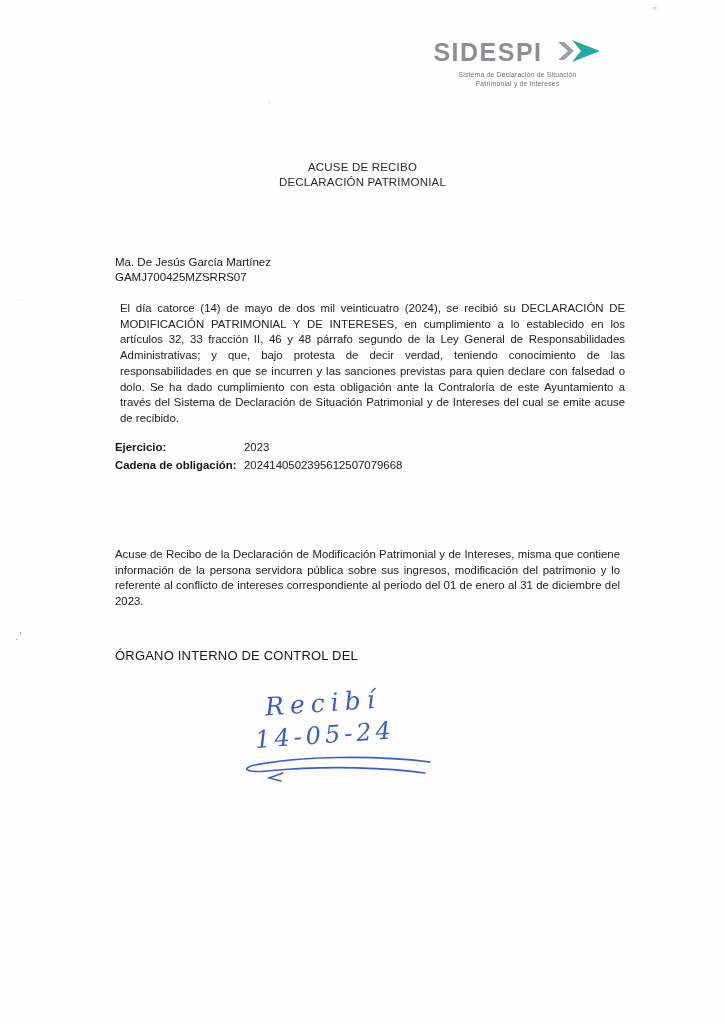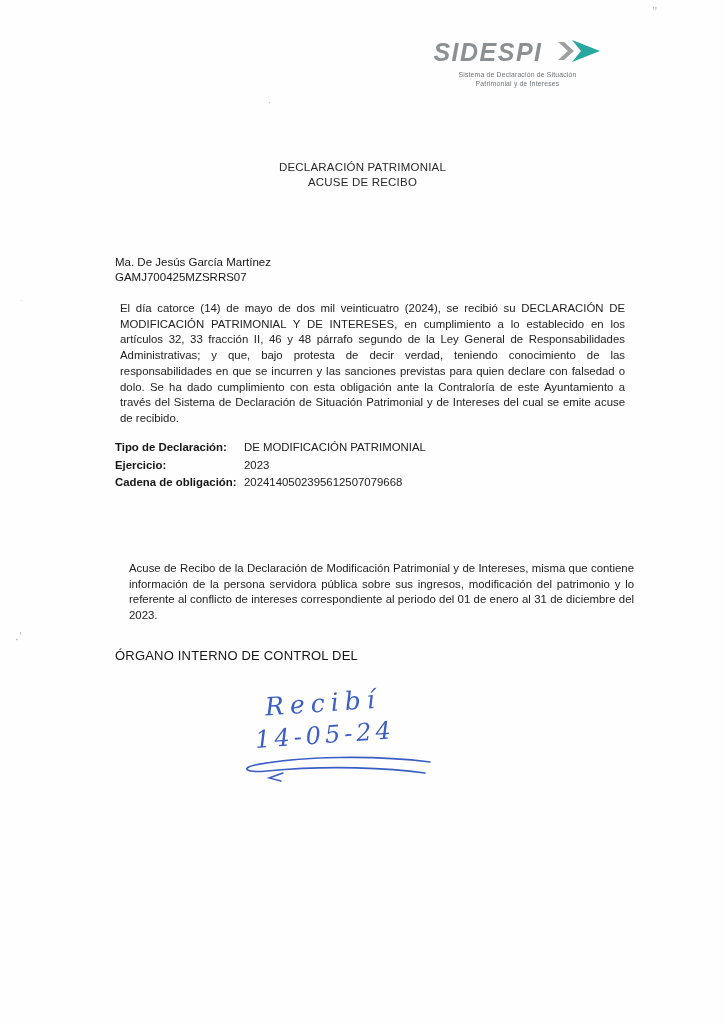--- a/index.html
+++ b/index.html
@@ -11,21 +11,21 @@
     position: relative;
     overflow: hidden;
   }
   .page { position: absolute; inset: 0; background: #fefefe; }
 
   
   .logo {
     position: absolute; top: 36px; right: 100px; width: 215px;
     text-align: center;
   }
-  .logo-row { display: flex; align-items: center; justify-content: center; gap: 14px; font-style: italic; }
+  .logo-row { display: flex; align-items: center; justify-content: center; gap: 14px; }
   .logo-text {
     font-size: 25px; font-weight: bold; color: #8d9092;
     letter-spacing: 1.5px;
   }
   .logo-arrow { display: inline-block; margin-left: 1px; margin-top: 2px; }
   .logo-tagline {
     margin-top: 2px; font-size: 6.8px; line-height: 9px; color: #6f7376;
     letter-spacing: 0.2px;
   }
 
@@ -54,21 +54,21 @@
     position: absolute; top: 441px; left: 115px; width: 505px;
     font-size: 11.4px;
   }
   .field-row { display: flex; margin-bottom: 5.5px; }
   .field-label { font-weight: bold; width: 129px; flex: 0 0 129px; color: #161616; }
   .field-value { color: #222; }
 
   
   .closing-par {
     position: absolute; top: 547px; left: 115px; width: 505px;
-    margin: 14px; font-size: 11.4px; line-height: 15.7px;
+    margin: 0; font-size: 11.4px; line-height: 15.7px;
     text-align: justify; color: #222;
   }
 
   
   .footer-heading {
     position: absolute; top: 648px; left: 115px;
     font-size: 13px; font-weight: normal; color: #161616; letter-spacing: 0.2px;
   }
 
   
@@ -107,36 +107,32 @@
         </svg>
       </span>
     </div>
     <div class="logo-tagline">
       <div>Sistema de Declaración de Situación</div>
       <div>Patrimonial y de Intereses</div>
     </div>
   </div>
 
   <div class="doc-title">
+    <div>ACUSE DE RECIBO</div>
     <div>DECLARACIÓN PATRIMONIAL</div>
-    <div>ACUSE DE RECIBO</div>
   </div>
 
   <div class="recipient">
     <div>Ma. De Jesús García Martínez</div>
     <div>GAMJ700425MZSRRS07</div>
   </div>
 
   <p class="body-par">El día catorce (14) de mayo de dos mil veinticuatro (2024), se recibió su DECLARACIÓN DE MODIFICACIÓN PATRIMONIAL Y DE INTERESES, en cumplimiento a lo establecido en los artículos 32, 33 fracción II, 46 y 48 párrafo segundo de la Ley General de Responsabilidades Administrativas; y que, bajo protesta de decir verdad, teniendo conocimiento de las responsabilidades en que se incurren y las sanciones previstas para quien declare con falsedad o dolo. Se ha dado cumplimiento con esta obligación ante la Contraloría de este Ayuntamiento a través del Sistema de Declaración de Situación Patrimonial y de Intereses del cual se emite acuse de recibido.</p>
 
   <div class="fields">
-    <div class="field-row">
-      <span class="field-label">Tipo de Declaración:</span>
-      <span class="field-value">DE MODIFICACIÓN PATRIMONIAL</span>
-    </div>
     <div class="field-row">
       <span class="field-label">Ejercicio:</span>
       <span class="field-value">2023</span>
     </div>
     <div class="field-row">
       <span class="field-label">Cadena de obligación:</span>
       <span class="field-value">2024140502395612507079668</span>
     </div>
   </div>
 

